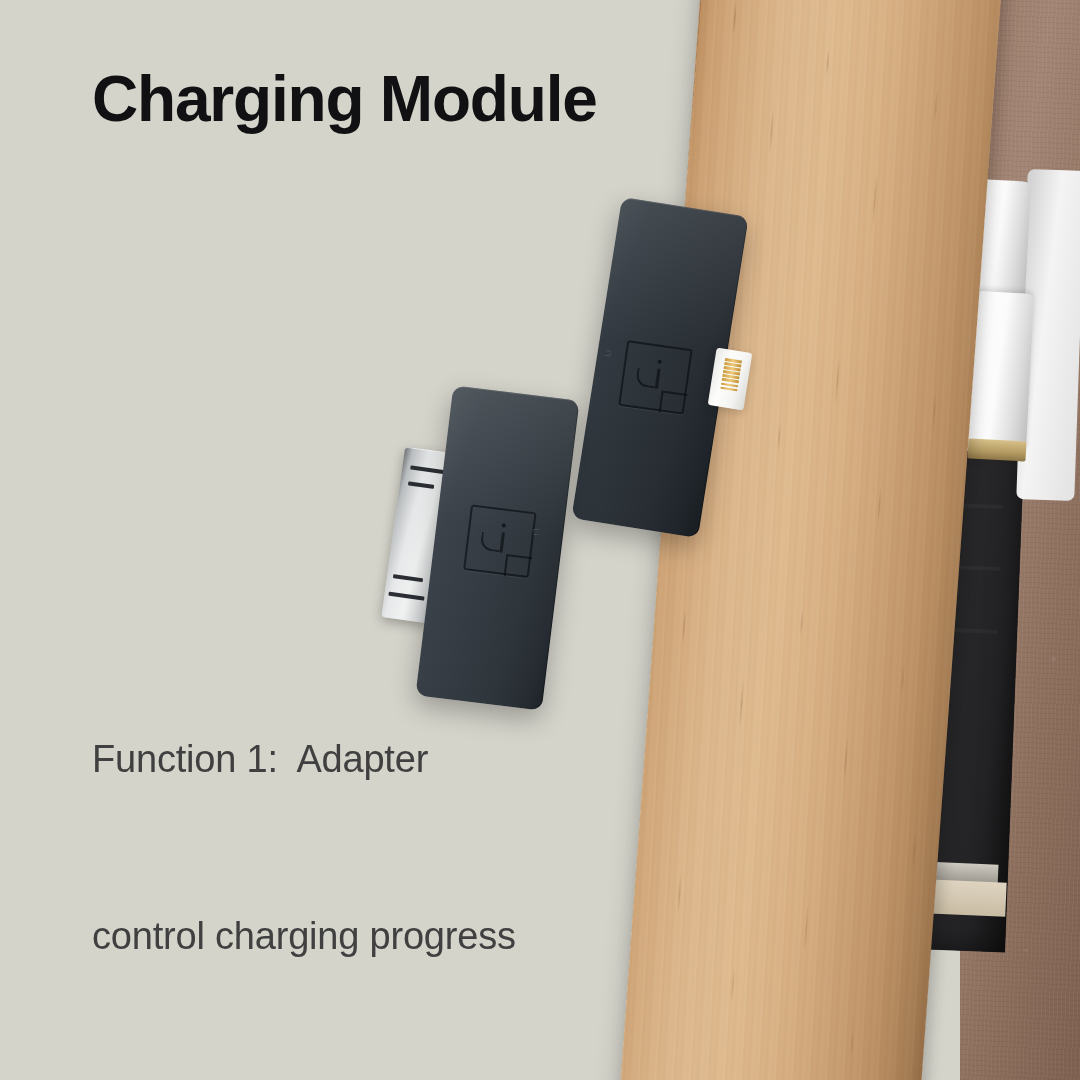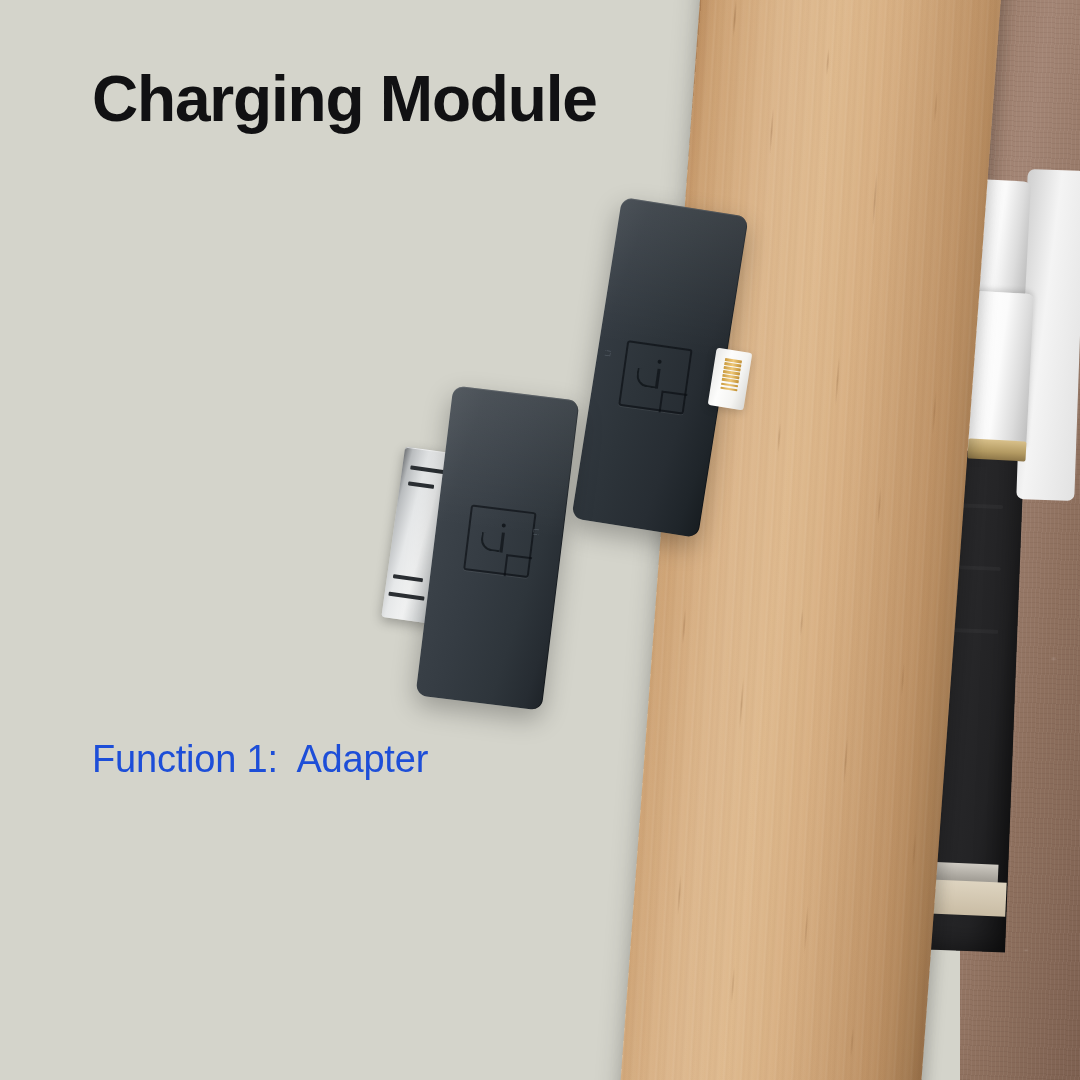--- a/index.html
+++ b/index.html
@@ -314,21 +314,21 @@
     letter-spacing: -1.2px;
     color: #111113;
     white-space: nowrap;
   }
   .func-line {
     position: absolute;
     left: 92px;
     font-size: 38px;
     font-weight: 400;
     letter-spacing: -0.2px;
-    color: #1d4ed8;
+    color: #404040;
     white-space: pre;
   }
   .func-1 { top: 738px; }
   .func-2 { top: 858px; }
   .func-3 { top: 915px; }
 </style>
 </head>
 <body>
 
 <div id="stage">
@@ -396,14 +396,15 @@
       <div class="bar-i"></div>
       <div class="dot-i"></div>
       <div class="notch"></div>
     </div>
     <div class="brand-text" style="left:104px; top:132px; transform:rotate(90deg); transform-origin:0 0;">Li</div>
   </div>
 
   <div class="title">Charging Module</div>
 
   <div class="func-line func-1">Function 1:  Adapter</div>
+  <div class="func-line func-3">control charging progress</div>
 
 </div>
 
 </body></html>

